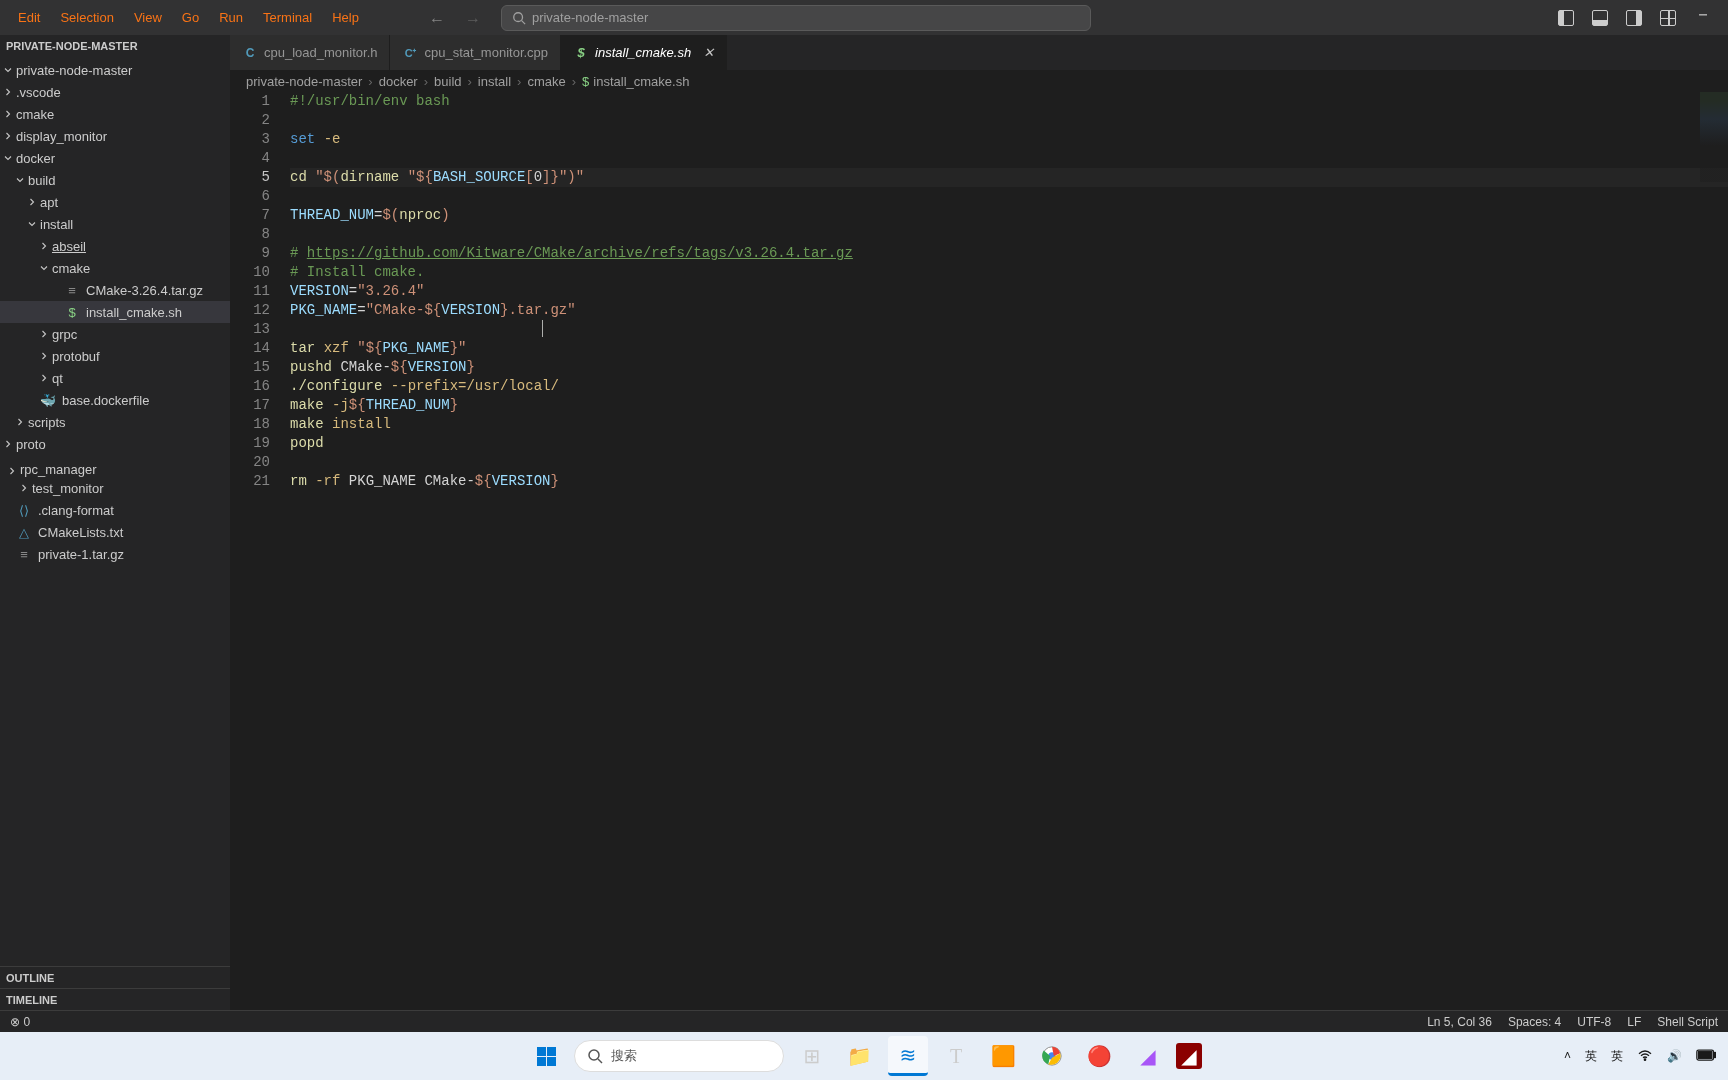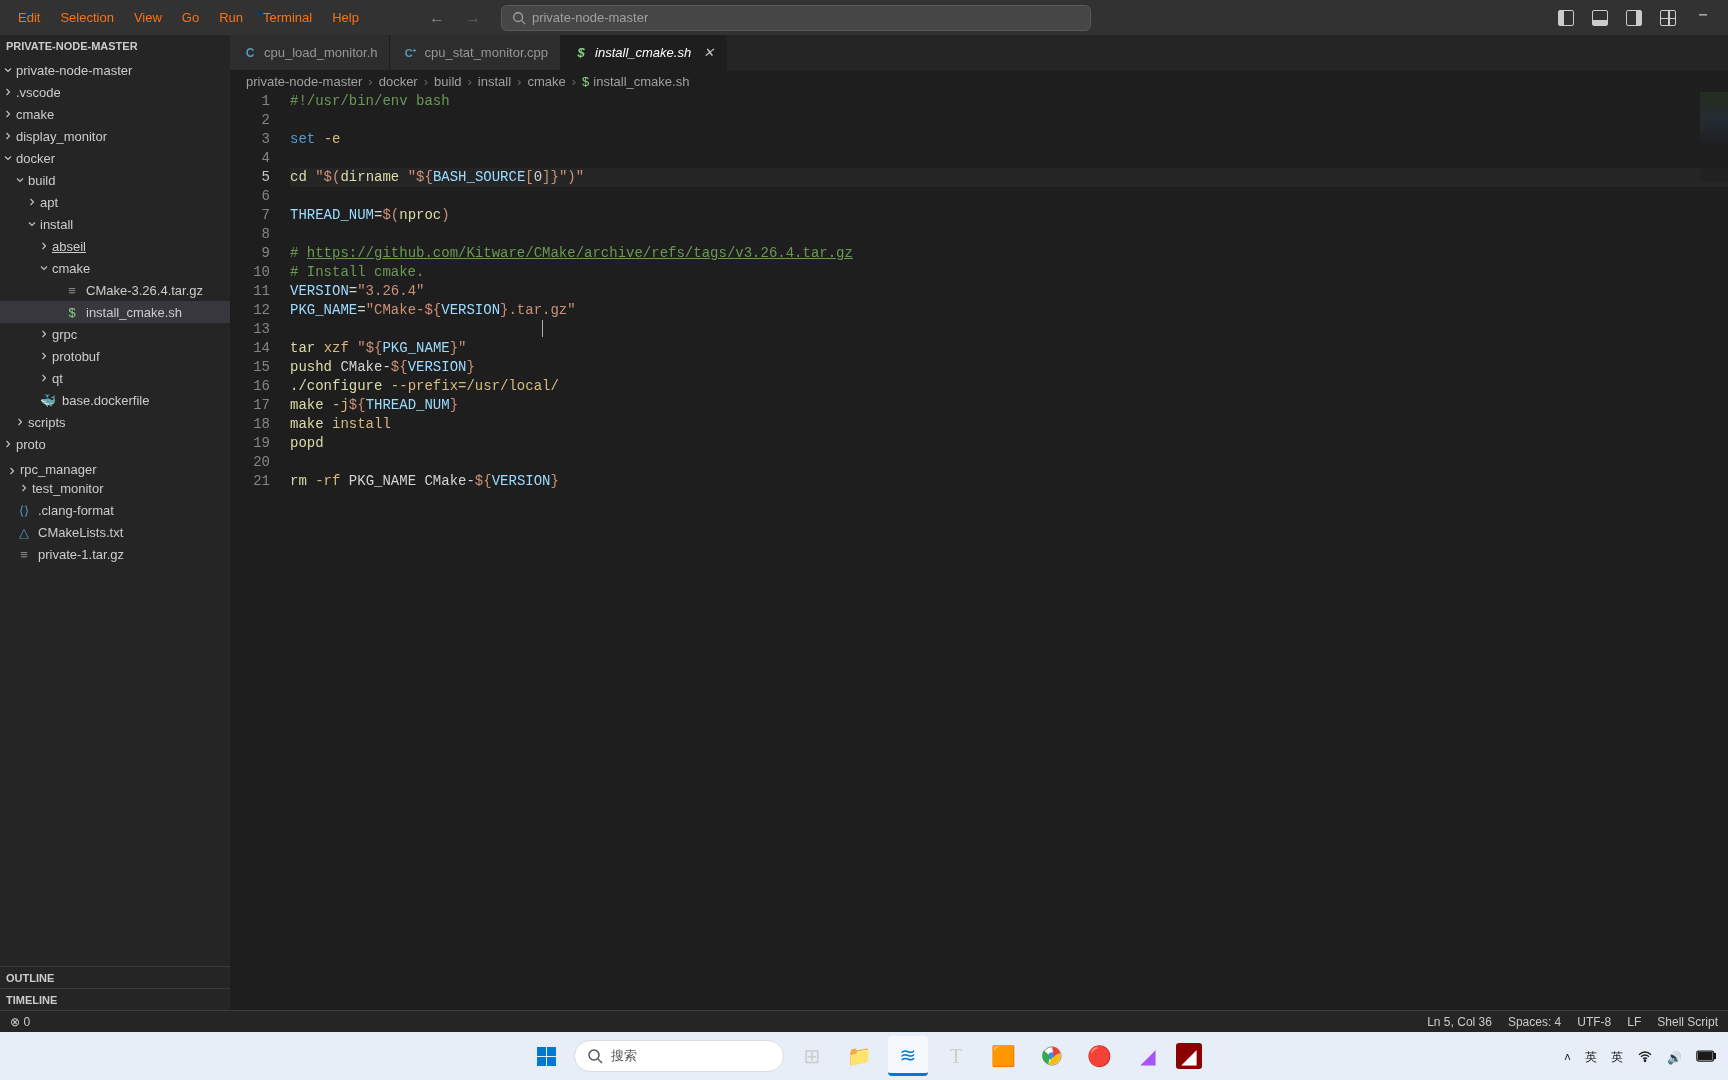--- a/index.html
+++ b/index.html
@@ -251,21 +251,22 @@
 .status-left { display: flex; gap: 12px; align-items:center;}
 .status-right { margin-left: auto; display: flex; gap: 16px;}
 .taskbar {
   position: absolute;
   bottom: 0;
   left: 0;
   right: 0;
   height: 48px;
   background: #e7eef7;
   display: flex;
-  padding: 16px 8px;
+  align-items: center;
+  padding: 0 8px;
 }
 .taskbar-center {
   margin: 0 auto;
   display: flex;
   align-items: center;
   gap: 8px;
 }
 .win-search {
   width: 210px;
   height: 32px;

